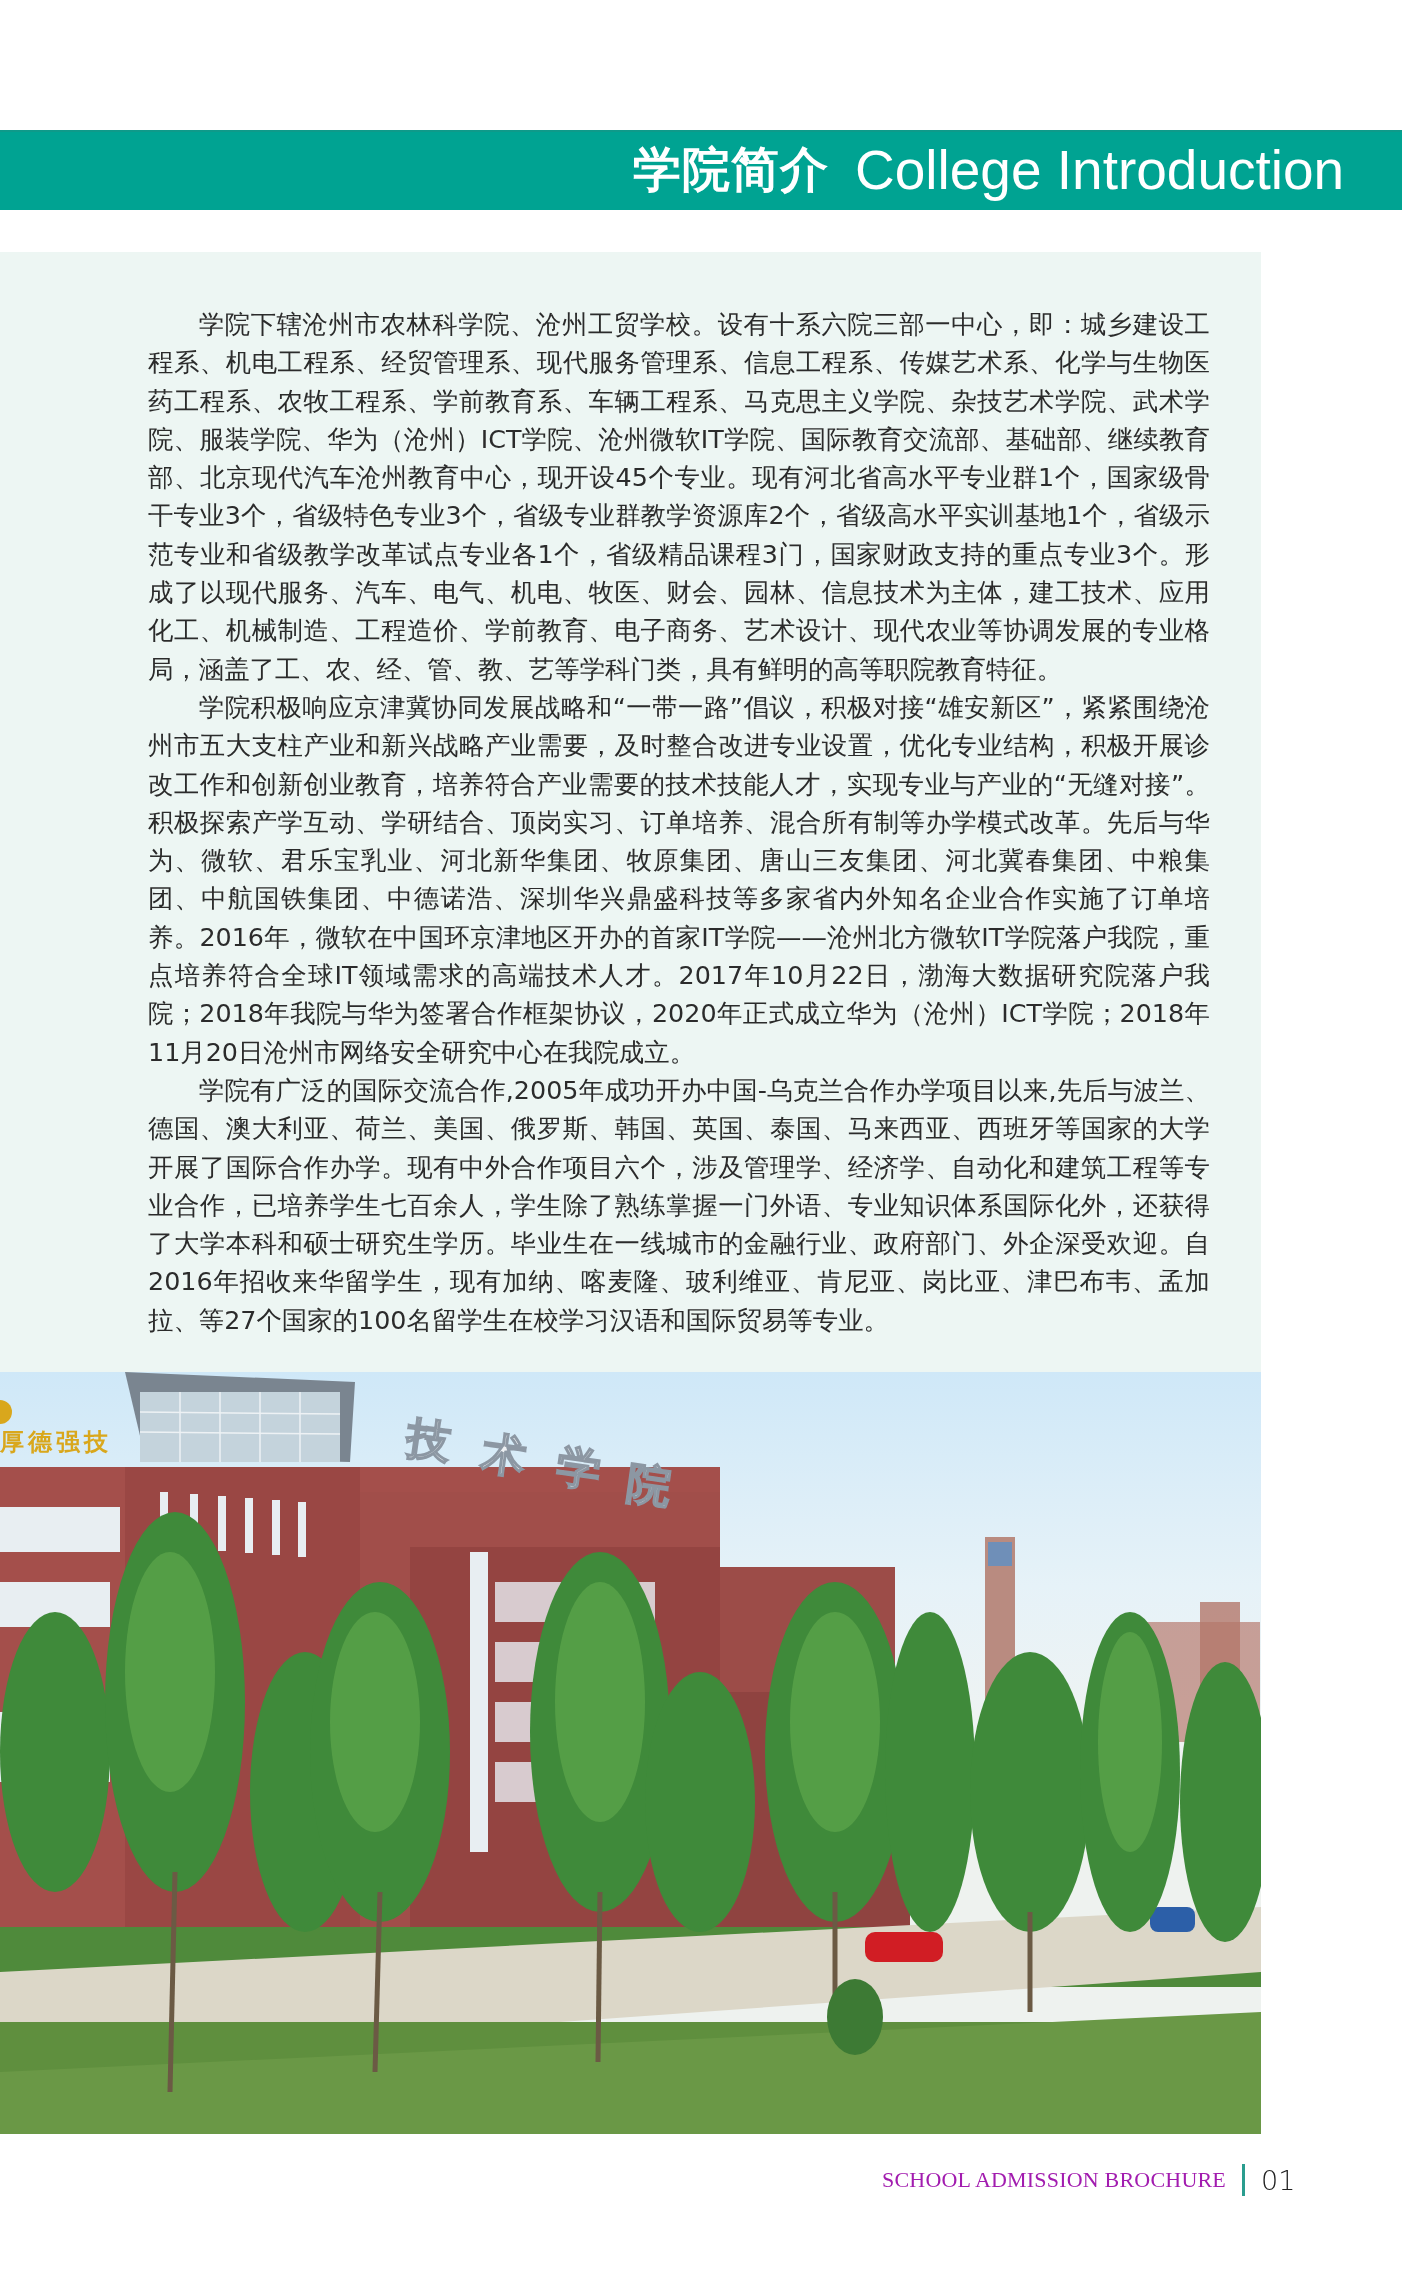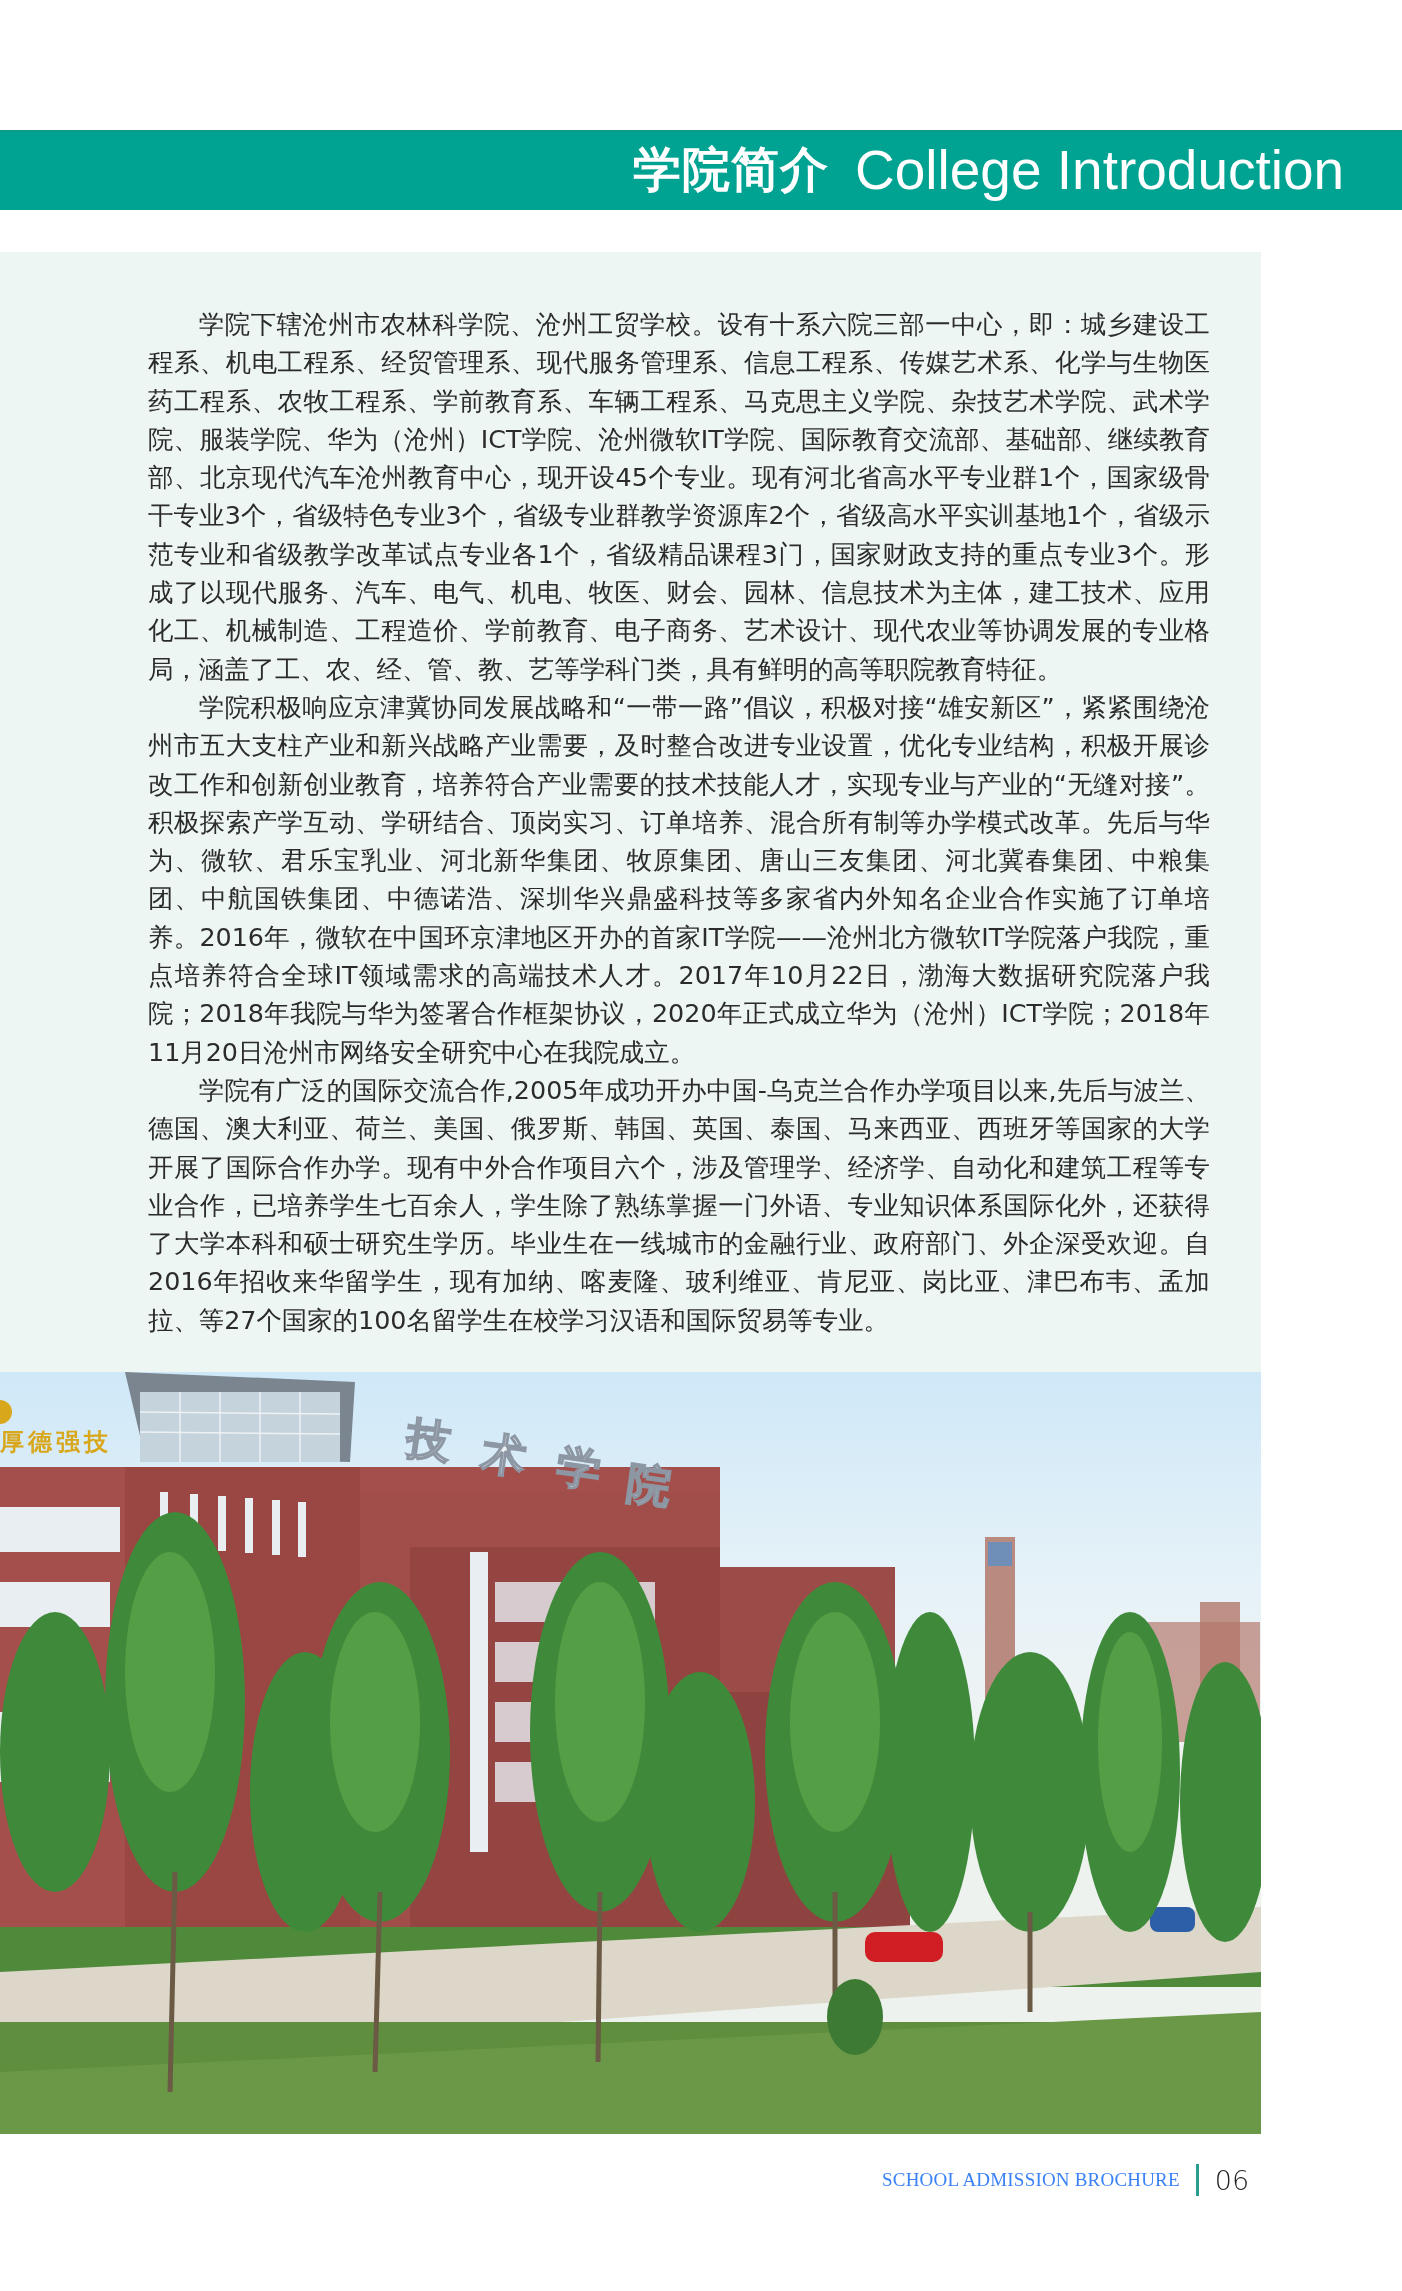--- a/index.html
+++ b/index.html
@@ -39,21 +39,21 @@
     position: absolute; left: 0; top: 1372px; width: 1261px; height: 762px;
     overflow: hidden;
     background: linear-gradient(180deg, #cfe8f8 0%, #e6f2f8 28%, #eef3f3 45%, #eef2ef 60%);
   }
   .photo svg { display: block; }
   .footer {
     position: absolute; top: 2160px; left: 882px; height: 40px;
     display: flex; align-items: center; white-space: nowrap;
   }
   .footer .brochure {
-    font-family: "Liberation Serif", serif; font-size: 19px; color: #3b82f6;
+    font-family: "Liberation Serif", serif; font-size: 22px; color: #a21caf;
     letter-spacing: 0.2px;
   }
   .footer .divider {
     display: inline-block; width: 3px; height: 32px; background: #2a9d8f;
     margin: 0 16px 0 16px;
   }
   .footer .page-num {
     font-family: "DejaVu Sans", sans-serif; font-size: 27px; color: #222;
     font-weight: 300;
   }
@@ -162,14 +162,14 @@
       <line x1="835" y1="520" x2="835" y2="650"></line>
       <line x1="1030" y1="540" x2="1030" y2="640"></line>
     </g>
     <ellipse cx="855" cy="645" rx="28" ry="38" fill="#3d7a34"></ellipse>
   </svg>
 </div>
 
 <div class="footer">
   <span class="brochure">SCHOOL ADMISSION BROCHURE</span>
   <span class="divider"></span>
-  <span class="page-num">06</span>
+  <span class="page-num">01</span>
 </div>
 
 </body></html>

